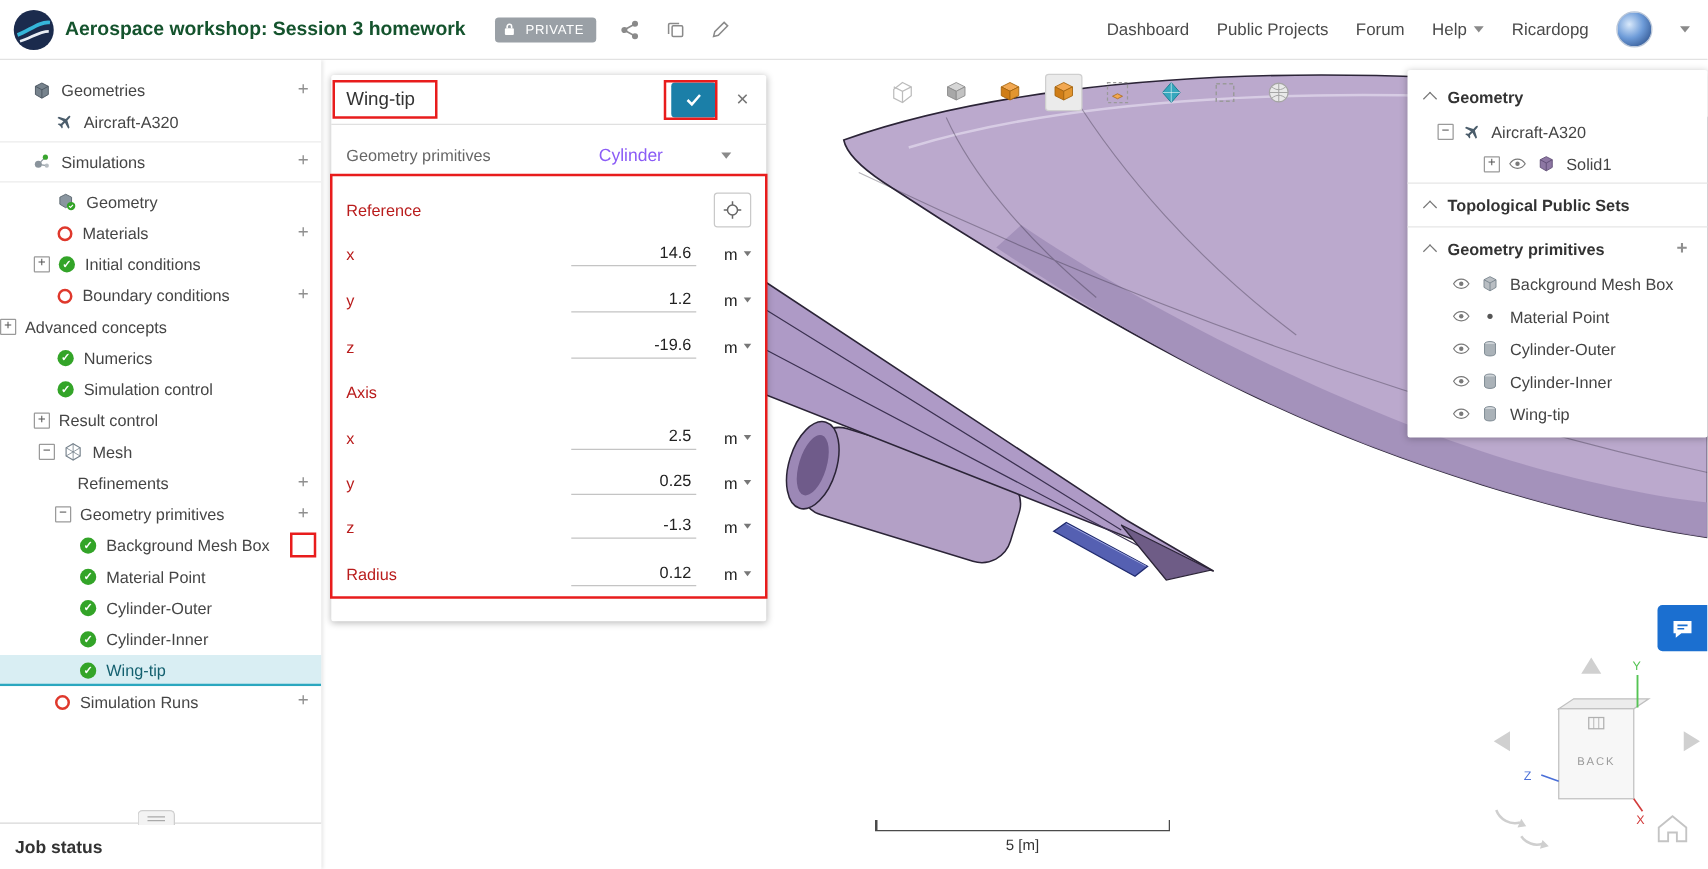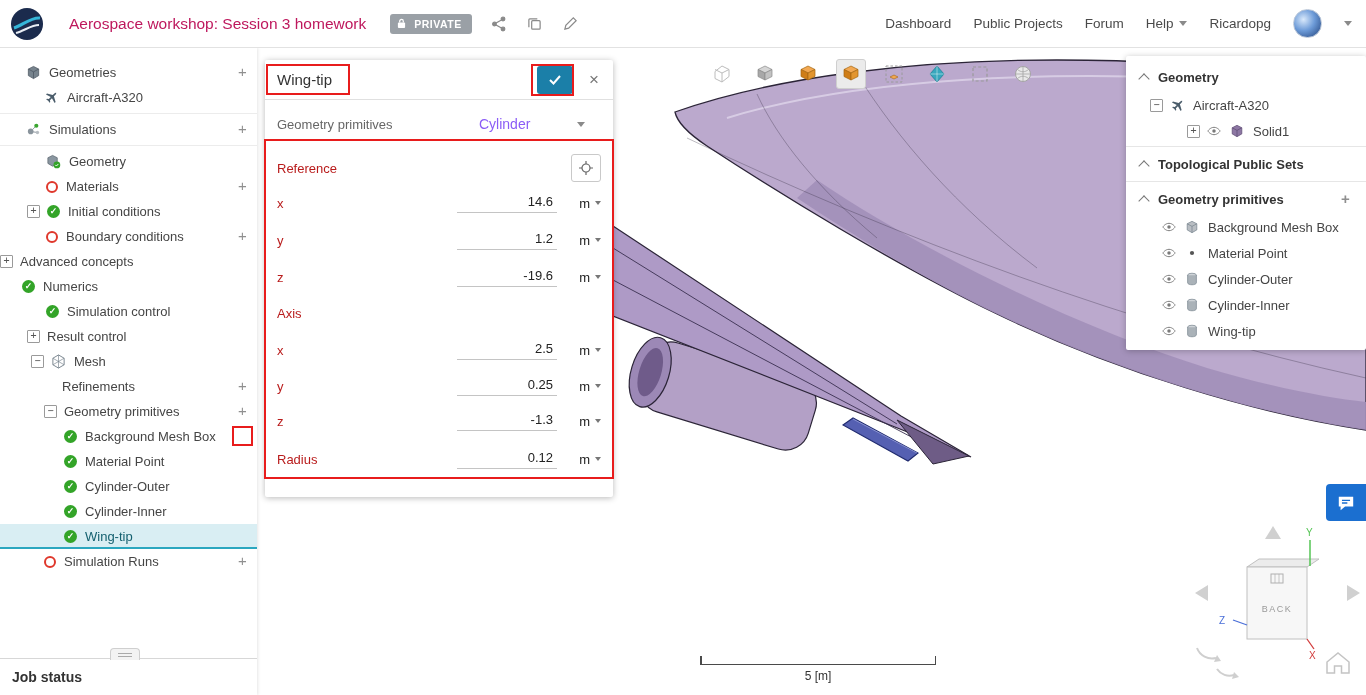--- a/index.html
+++ b/index.html
@@ -3,22 +3,22 @@
 <meta charset="utf-8">
 <style>
   html,body{margin:0;padding:0}
   body{width:1366px;height:695px;position:relative;overflow:hidden;background:#fff;
        font-family:"Liberation Sans",sans-serif;color:#333;-webkit-font-smoothing:antialiased}
 
   
   .hdr{position:absolute;left:0;top:0;width:1366px;height:48px;background:#fff;
        border-bottom:1px solid #e2e2e2;display:flex;align-items:center;z-index:50;box-sizing:border-box;padding:0 14px 0 10px}
   .logo{width:34px;height:34px;flex:none}
-  .hdr-title{color:#be185d;font-weight:normal;font-size:15.5px;margin-left:25px;white-space:nowrap}
-  .badge{background:#9aa0a6;color:#fff;font-size:10.5px;font-weight:bold;border-radius:3px;
+  .hdr-title{color:#14532d;font-weight:bold;font-size:15.5px;margin-left:8px;white-space:nowrap}
+  .badge{background:#9aa0a6;color:#fff;font-size:10.5px;font-weight:normal;border-radius:3px;
          padding:4px 10px 4px 24px;margin-left:24px;letter-spacing:.5px;position:relative}
   .badge svg{position:absolute;left:7px;top:4px}
   .hico{width:18px;height:18px;margin-left:18px;display:flex;align-items:center;justify-content:center;cursor:pointer}
   .hnav{margin-left:auto;display:flex;align-items:center;gap:22px;font-size:13.5px;color:#4a4a4a}
   .hnav .navitem{cursor:pointer;white-space:nowrap;display:flex;align-items:center;gap:6px}
   .avatar{width:27px;height:27px;border-radius:50%;border:1px solid #b9c6d8;
           background:radial-gradient(circle at 35% 35%, #d9e9fb, #6d9bd8 45%, #1e3f79);flex:none}
   .cdown{width:0;height:0;border-left:4px solid transparent;border-right:4px solid transparent;border-top:5px solid #8a8a8a}
 
   
@@ -221,21 +221,21 @@
       <span class="redo"></span>
       <span>Boundary conditions</span>
       <span class="plusbtn"></span>
     </div>
 
     <div class="trow" style="">
       <span class="expb plus"></span>
       <span>Advanced concepts</span>
     </div>
 
-    <div class="trow" style="padding-left:22px">
+    <div class="trow" style="padding-left:46px">
       <span class="chk"></span>
       <span>Numerics</span>
     </div>
 
     <div class="trow" style="padding-left:46px">
       <span class="chk"></span>
       <span>Simulation control</span>
     </div>
 
     <div class="trow" style="padding-left:27px">

